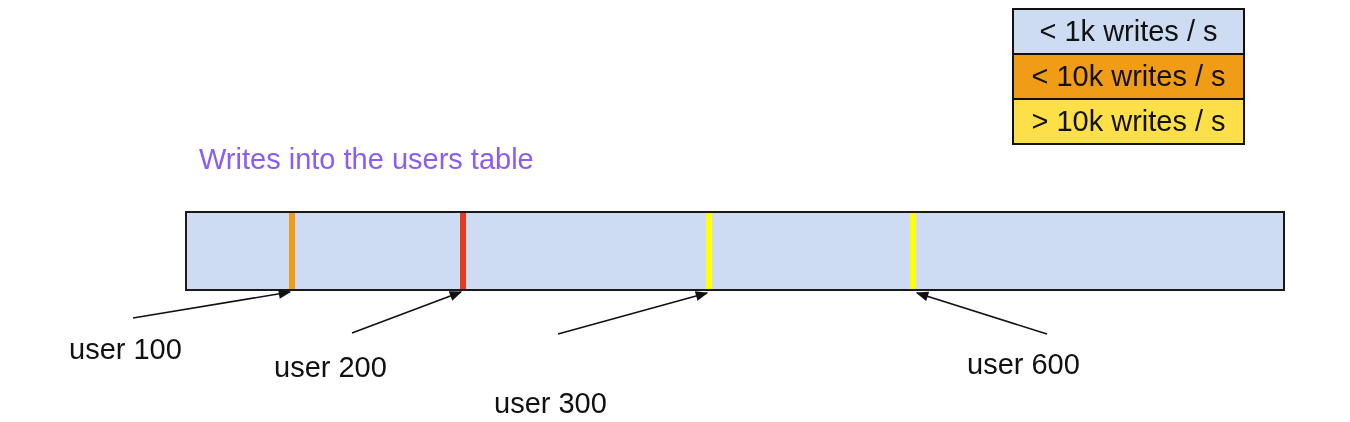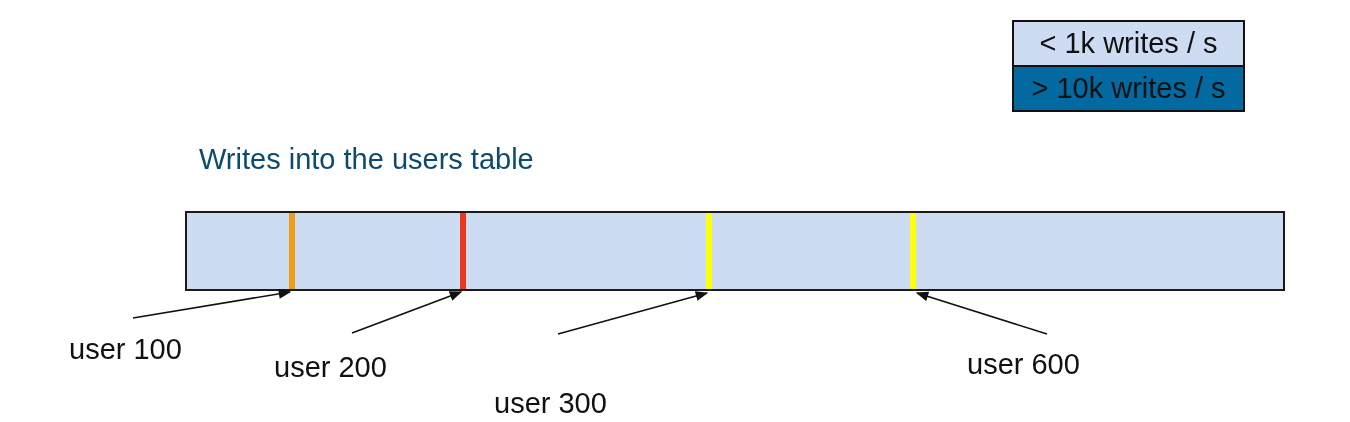--- a/index.html
+++ b/index.html
@@ -15,21 +15,21 @@
     background: #ffffff;
     overflow: hidden;
     color: #000000;
   }
   .title {
     position: absolute;
     left: 199px;
     top: 142px;
     font-size: 29px;
     line-height: 1.2;
-    color: #0c4a6e;
+    color: #8b5cf6;
     white-space: nowrap;
   }
   .bar {
     position: absolute;
     left: 185px;
     top: 211px;
     width: 1100px;
     height: 80px;
     box-sizing: border-box;
     border: 2px solid #1a1a1a;
@@ -66,21 +66,21 @@
     height: 47px;
     border: 2px solid #111111;
     margin-top: -2px;
     display: flex;
     align-items: center;
     justify-content: center;
     font-size: 29px;
     color: #111111;
     white-space: nowrap;
   }
-  .legend-row:first-child { margin-top: 12px; }
+  .legend-row:first-child { margin-top: 0; }
 </style>
 </head>
 <body>
 
 <div id="canvas">
 
   <div class="title">Writes into the users table</div>
 
   <div class="bar" id="users-bar" style="background: rgb(205, 220, 242); border-color: rgb(26, 26, 26);">
       <div class="tick" style="left: 102px; background: rgb(240, 156, 23);"></div>
@@ -105,18 +105,21 @@
       <div class="user-label" style="left: 53px; top: 332px; margin-left: 16px;">user 100</div>
       <div class="user-label" style="left: 274px; top: 350px;">user 200</div>
       <div class="user-label" style="left: 494px; top: 345px; margin-top: 41px;">user 300</div>
       <div class="user-label" style="left: 967px; top: 347px;">user 600</div>
     </div>
 
   <div class="legend" id="legend">
       <div class="legend-row" style="background: rgb(205, 220, 242);">
         <span>&lt; 1k writes / s</span>
       </div>
-      <div class="legend-row" style="background: #0369a1;">
+      <div class="legend-row" style="background: rgb(240, 156, 23);">
+        <span>&lt; 10k writes / s</span>
+      </div>
+      <div class="legend-row" style="background: #fde047;">
         <span>&gt; 10k writes / s</span>
       </div>
     </div>
 
 </div>
 
 </body></html>

